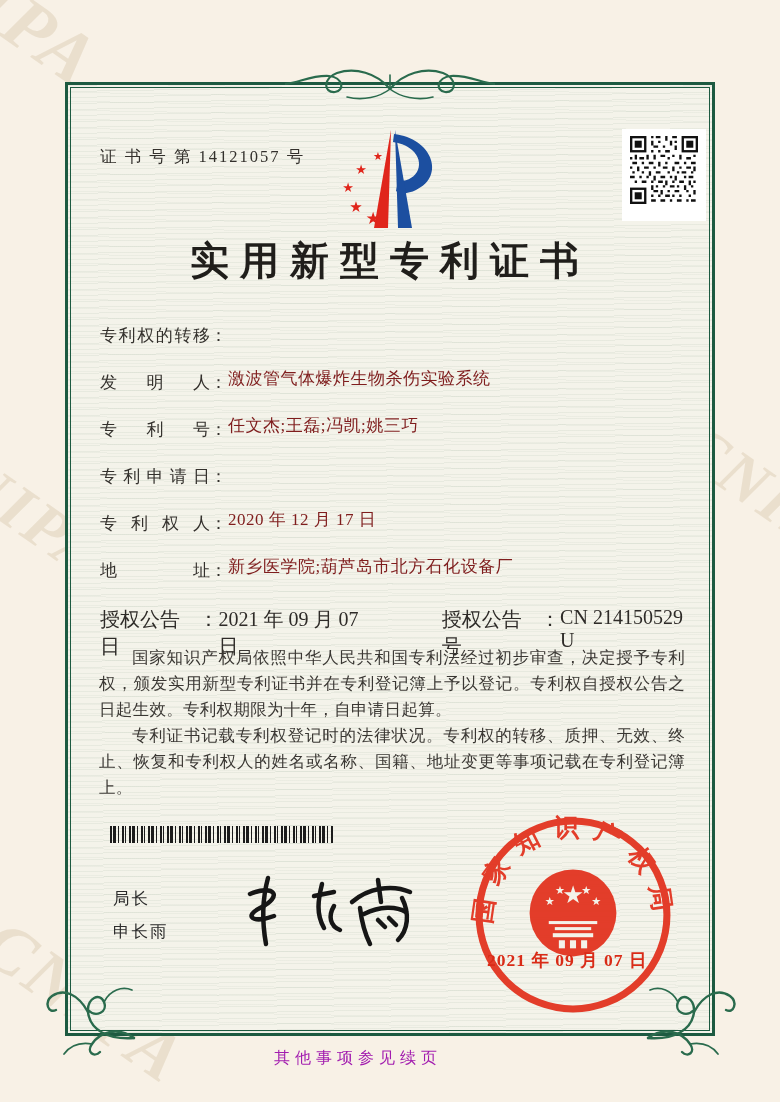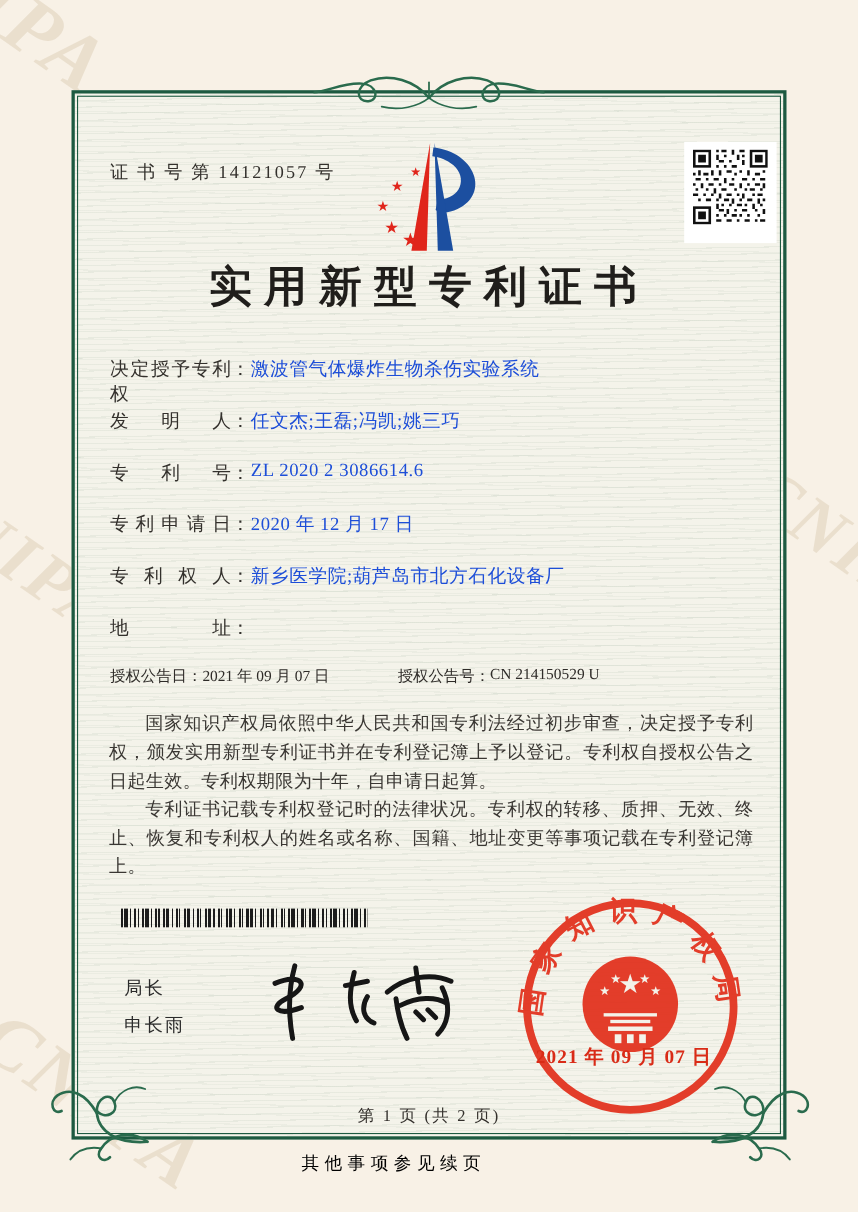--- a/index.html
+++ b/index.html
@@ -35,22 +35,22 @@
 
   .title {
     position:absolute; left:0; top:234px; width:780px; text-align:center;
     font-size:39px; font-weight:bold; letter-spacing:11px; color:#201e1b;
   }
 
   .fields { position:absolute; left:100px; top:324px; width:600px; }
   .field-row { height:47px; display:flex; align-items:flex-start; font-size:17px; }
   .flabel { display:inline-block; width:110px; text-align:justify; text-align-last:justify; letter-spacing:0; color:#33302c; }
   .fcolon { display:inline-block; width:18px; color:#33302c; }
-  .fvalue { flex:1; letter-spacing:0.5px; color:#1d4ed8; }
-  .grant-row { display:flex; font-size:14px; height:40px; }
+  .fvalue { flex:1; letter-spacing:0.5px; color:#7f1d1d;margin-top:43px; }
+  .grant-row { display:flex; font-size:20px; height:40px; }
   .grant-row .pair { display:flex; }
   .grant-row .gap { width:62px; }
 
   .paras { position:absolute; left:99px; top:645px; width:586px; font-size:16.5px; line-height:26px; text-align:justify; color:#3a3733; }
   .paras p { text-indent:2em; letter-spacing:0.3px; }
 
   .barcode {
     position:absolute; left:110px; top:826px; width:224px; height:17px;
     background:repeating-linear-gradient(90deg,
       #1c1c1c 0 2px, rgba(0,0,0,0) 2px 3px,
@@ -61,21 +61,21 @@
   }
 
   .director-title { position:absolute; left:113px; top:888px; font-size:16.5px; font-family:"Liberation Sans","DejaVu Sans",sans-serif; color:#2b2b2b; letter-spacing:2px; }
   .director-name  { position:absolute; left:113px; top:921px; font-size:16.5px; font-family:"Liberation Sans","DejaVu Sans",sans-serif; color:#2b2b2b; letter-spacing:2px; }
   .signature { position:absolute; left:228px; top:868px; width:195px; height:88px; }
 
   .seal { position:absolute; left:466px; top:814px; width:214px; height:202px; opacity:0.93; }
   .seal-date { position:absolute; left:487px; top:948px; font-size:17.5px; font-weight:bold; color:#d92b17; letter-spacing:1px; white-space:nowrap; }
 
   .page-info { position:absolute; left:0; top:1005px; width:780px; text-align:center; font-size:15px; letter-spacing:2px; color:#33302c; }
-  .continuation { position:absolute; left:0; top:1048px; width:716px; text-align:center; font-size:16px; letter-spacing:5px; color:#000000;font-family:Liberation Mono, monospace; }
+  .continuation { position:absolute; left:0; top:1048px; width:716px; text-align:center; font-size:16px; letter-spacing:5px; color:#a21caf;font-family:Liberation Mono, monospace; }
 
   .ornament { position:absolute; z-index:4; }
   .orn-top { left:285px; top:63px; }
   .orn-bl { left:38px; top:982px; }
   .orn-br { left:632px; top:982px; transform:scaleX(-1); }
 </style>
 </head>
 <body>
 
 <div class="page">
@@ -150,33 +150,32 @@
         <text x="20" y="68" font-size="13">★</text>
         <text x="28" y="88" font-size="15">★</text>
         <text x="45" y="100" font-size="17">★</text>
       </g>
     </svg>
 
     <div class="title">实用新型专利证书</div>
 
     <div class="fields">
       <div class="field-row">
-        <span class="flabel">决定授予专利权</span>
+        <span class="flabel">专利权的转移</span>
           <span class="fcolon">：</span>
           <span class="fvalue">激波管气体爆炸生物杀伤实验系统</span>
       </div>
       <div class="field-row">
         <span class="flabel">发明人</span>
           <span class="fcolon">：</span>
           <span class="fvalue">任文杰;王磊;冯凯;姚三巧</span>
       </div>
       <div class="field-row">
         <span class="flabel">专利号</span>
           <span class="fcolon">：</span>
-          <span class="fvalue">ZL 2020 2 3086614.6</span>
       </div>
       <div class="field-row">
         <span class="flabel">专利申请日</span>
           <span class="fcolon">：</span>
           <span class="fvalue">2020 年 12 月 17 日</span>
       </div>
       <div class="field-row">
         <span class="flabel">专利权人</span>
           <span class="fcolon">：</span>
           <span class="fvalue">新乡医学院;葫芦岛市北方石化设备厂</span>
@@ -249,17 +248,16 @@
           <rect x="82" y="112" width="36" height="3"></rect>
           <rect x="80" y="118" width="40" height="4"></rect>
           <rect x="86" y="125" width="6" height="8"></rect>
           <rect x="97" y="125" width="6" height="8"></rect>
           <rect x="108" y="125" width="6" height="8"></rect>
         </g>
       </g>
     </svg>
     <div class="seal-date">2021 年 09 月 07 日</div>
 
-    <div class="page-info">第 1 页 (共 2 页)</div>
     <div class="continuation">其他事项参见续页</div>
 
   </div>
 </div>
 
 </body></html>

